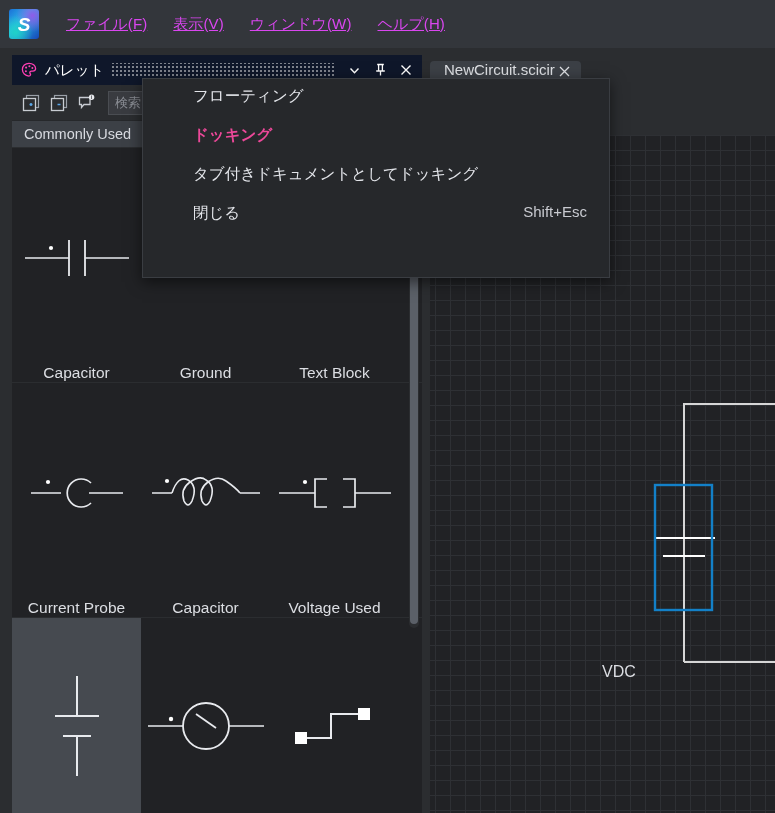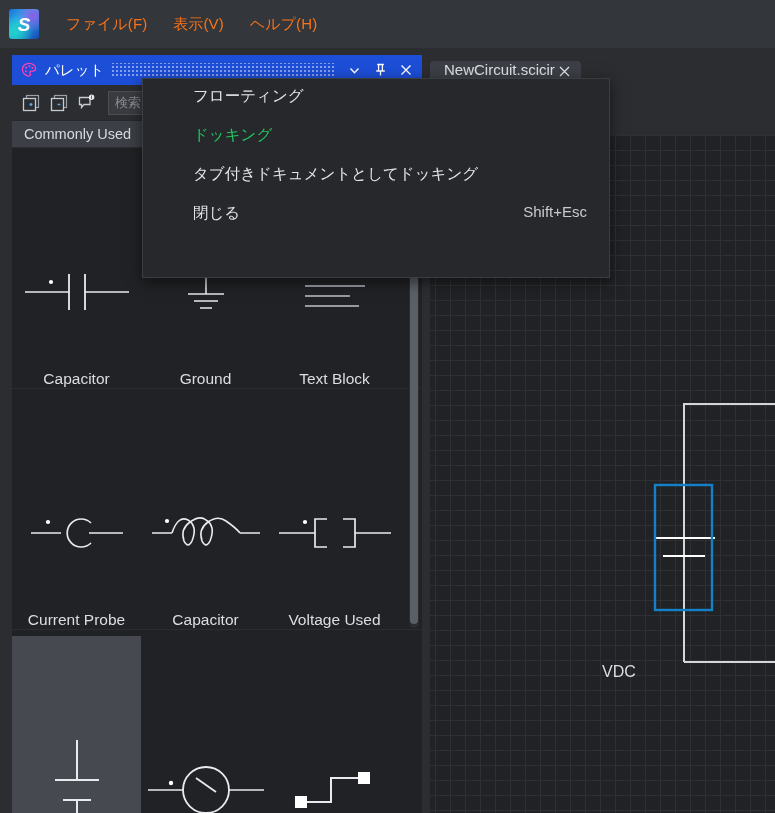--- a/index.html
+++ b/index.html
@@ -25,31 +25,31 @@
       linear-gradient(135deg, #1b6fd8 0%, #2bb9e8 40%, #1546b8 100%);
     position: relative; flex: none;
   }
   .app-icon .letter {
     position: absolute; inset: 0; display: flex; align-items: center; justify-content: center;
     color: #fff; font-weight: bold; font-size: 19px; font-style: italic;
     font-family: "Liberation Sans", sans-serif; line-height: 1;
   }
   .menu-items { display: flex; align-items: center; margin-left: 14px; }
   .menu-item {
-    color: #f97316; font-size: 15px; padding: 6px 13px; cursor: default;
-    white-space: nowrap; letter-spacing: .1px;
+    color: #d946ef; font-size: 15px; padding: 6px 13px; cursor: default;
+    white-space: nowrap; letter-spacing: .1px; text-decoration: underline;
   }
 
   
   .palette {
     position: absolute; left: 12px; top: 55px; width: 410px; height: 758px;
     background: #2b2d30; display: flex; flex-direction: column;
   }
   .palette-title {
-    height: 30px; background: #1d4ed8; display: flex; align-items: center;
+    height: 30px; background: #0f172a; display: flex; align-items: center;
     padding: 0 4px 0 8px; position: relative;
   }
   .palette-icon { width: 18px; height: 18px; position: relative; flex: none; margin-right: 7px; }
   .palette-title-text { color: #ffffff; font-size: 14.5px; white-space: nowrap; }
   .grip {
     flex: 1; height: 14px; margin: 0 8px;
     background-image:
       radial-gradient(circle at 1px 1px, rgba(255,255,255,.55) 0.8px, transparent 1.1px);
     background-size: 4px 4px; background-position: 0 3px;
     opacity: .85;
@@ -84,23 +84,22 @@
     padding-left: 12px; color: #d8dae0; font-size: 14.5px;
     border-bottom: 1px solid #2b2d30;
   }
 
   .palette-body {
     flex: 1; background: #212225; position: relative; overflow: hidden;
   }
   .item-grid { display: flex; flex-wrap: wrap; }
   .pitem {
     width: 129px; height: 234px; display: flex; flex-direction: column;
-    align-items: center; justify-content: flex-end; cursor: default;
+    align-items: center; justify-content: space-between; cursor: default;
     padding-top: 58px;
-    margin-top: 6px;
   }
   .pitem.selected { background: #464a50; }
   .pitem .sym { height: 100px; display: flex; align-items: center; justify-content: center; }
   .pitem .lbl {
     margin-top: 30px; color: #dcdee3; font-size: 15.5px; white-space: nowrap;
     text-align: center;
   }
   .row-sep { width: 100%; height: 1px; background: #2b2d30; }
 
   .vscroll {
@@ -154,37 +153,38 @@
   .ctxmenu {
     position: absolute; left: 142px; top: 78px; width: 468px; height: 200px;
     background: #26282b; border: 1px solid #3a3d42;
     box-shadow: 0 4px 14px rgba(0,0,0,.55); padding: 7px 0;
     z-index: 50;
   }
   .ctxitem {
     height: 39px; display: flex; padding: 0 22px 0 50px;
     color: #e3e5ea; font-size: 15.5px; cursor: default; white-space: nowrap;
   }
-  .ctxitem.disabled { color: #22c55e; }
+  .ctxitem.disabled { color: #ec4899; font-weight: bold; }
   .ctxitem .shortcut { margin-left: auto; color: #c9cbd1; font-size: 15px; }
 
   svg { display: block; }
 </style>
 </head>
 <body>
 
 <div id="app">
 
   <div class="menubar">
     <div class="app-icon">
       <span class="letter">S</span>
     </div>
     <div class="menu-items">
       <div class="menu-item">ファイル(F)</div>
       <div class="menu-item">表示(V)</div>
+      <div class="menu-item">ウィンドウ(W)</div>
       <div class="menu-item">ヘルプ(H)</div>
     </div>
   </div>
 
   <div class="doc-tabbar">
     <div class="doc-tab">
       <span class="tab-label">NewCircuit.scicir</span>
       <span class="tab-close">
         <svg width="13" height="13" viewBox="0 0 13 13">
           <path d="M2 2 L11 11 M11 2 L2 11" stroke="#dfe1e5" stroke-width="1.3" fill="none"></path>

